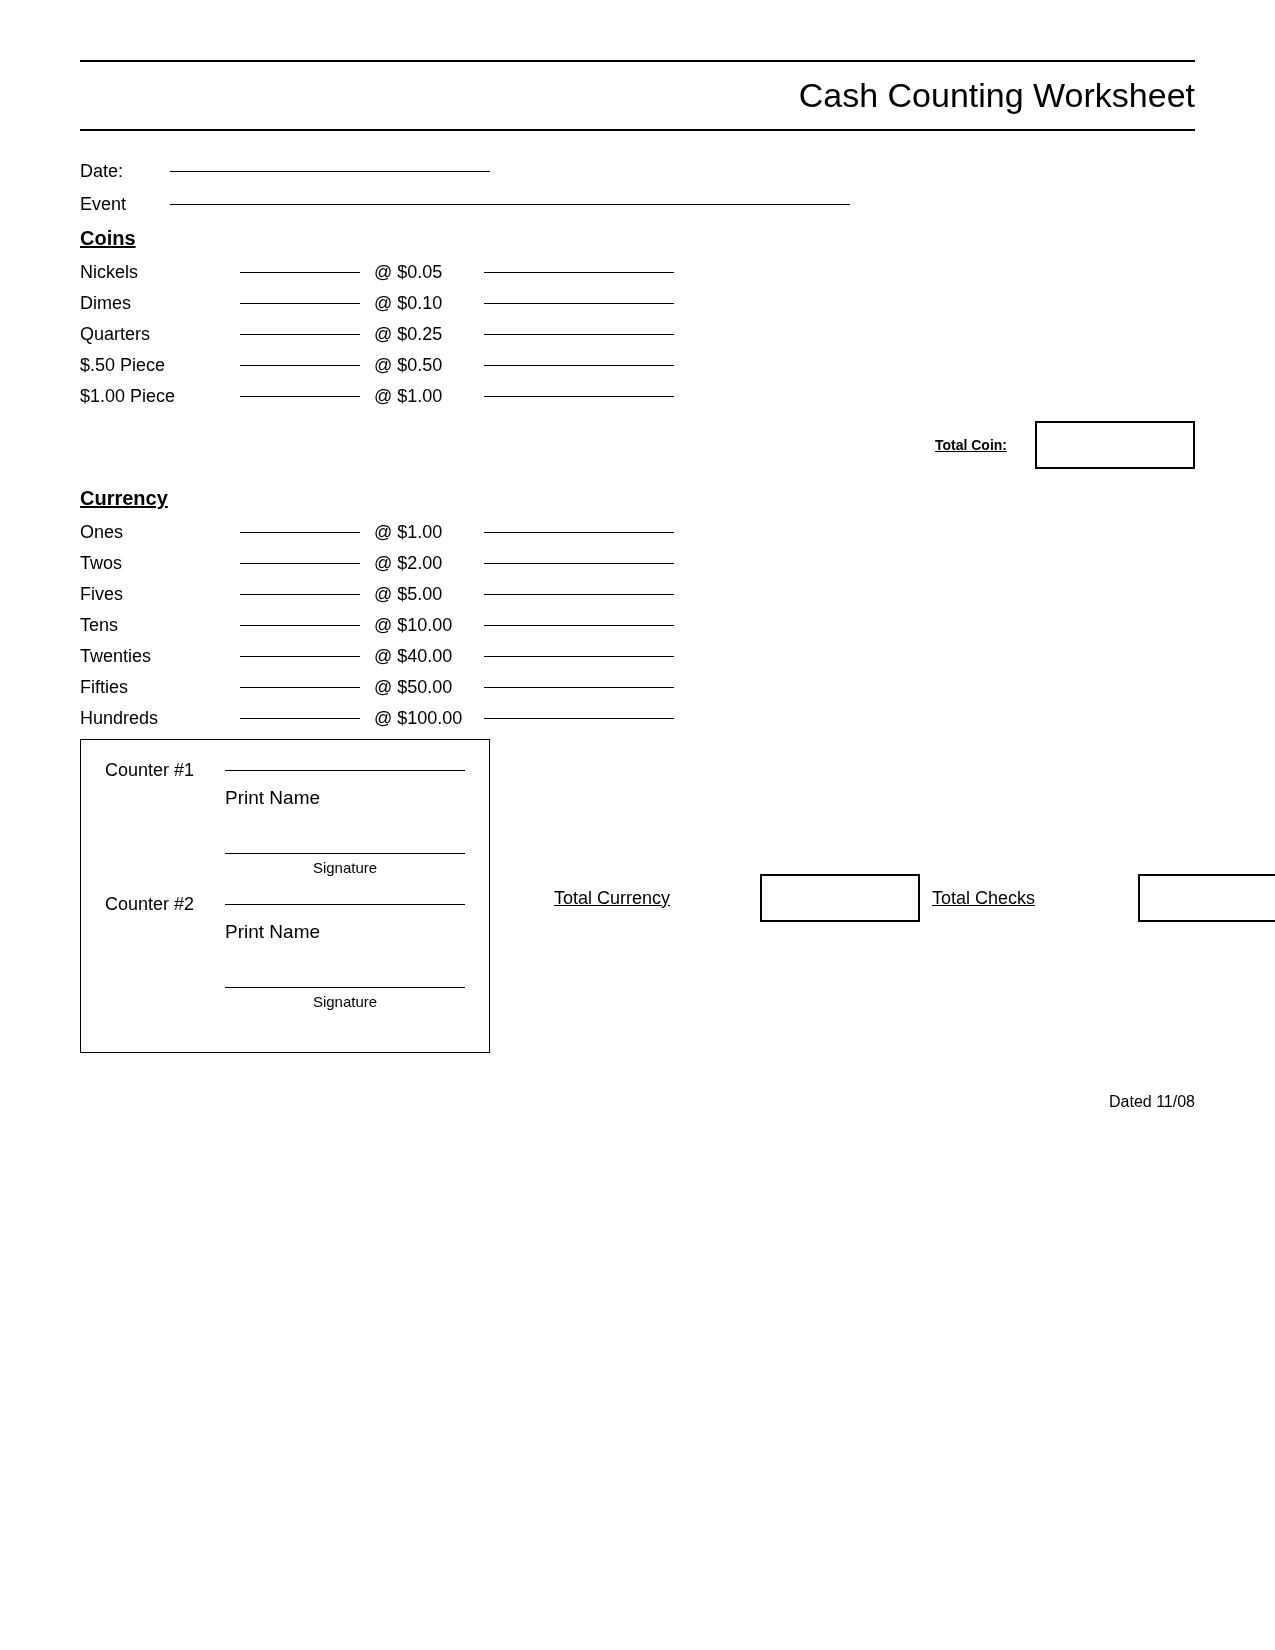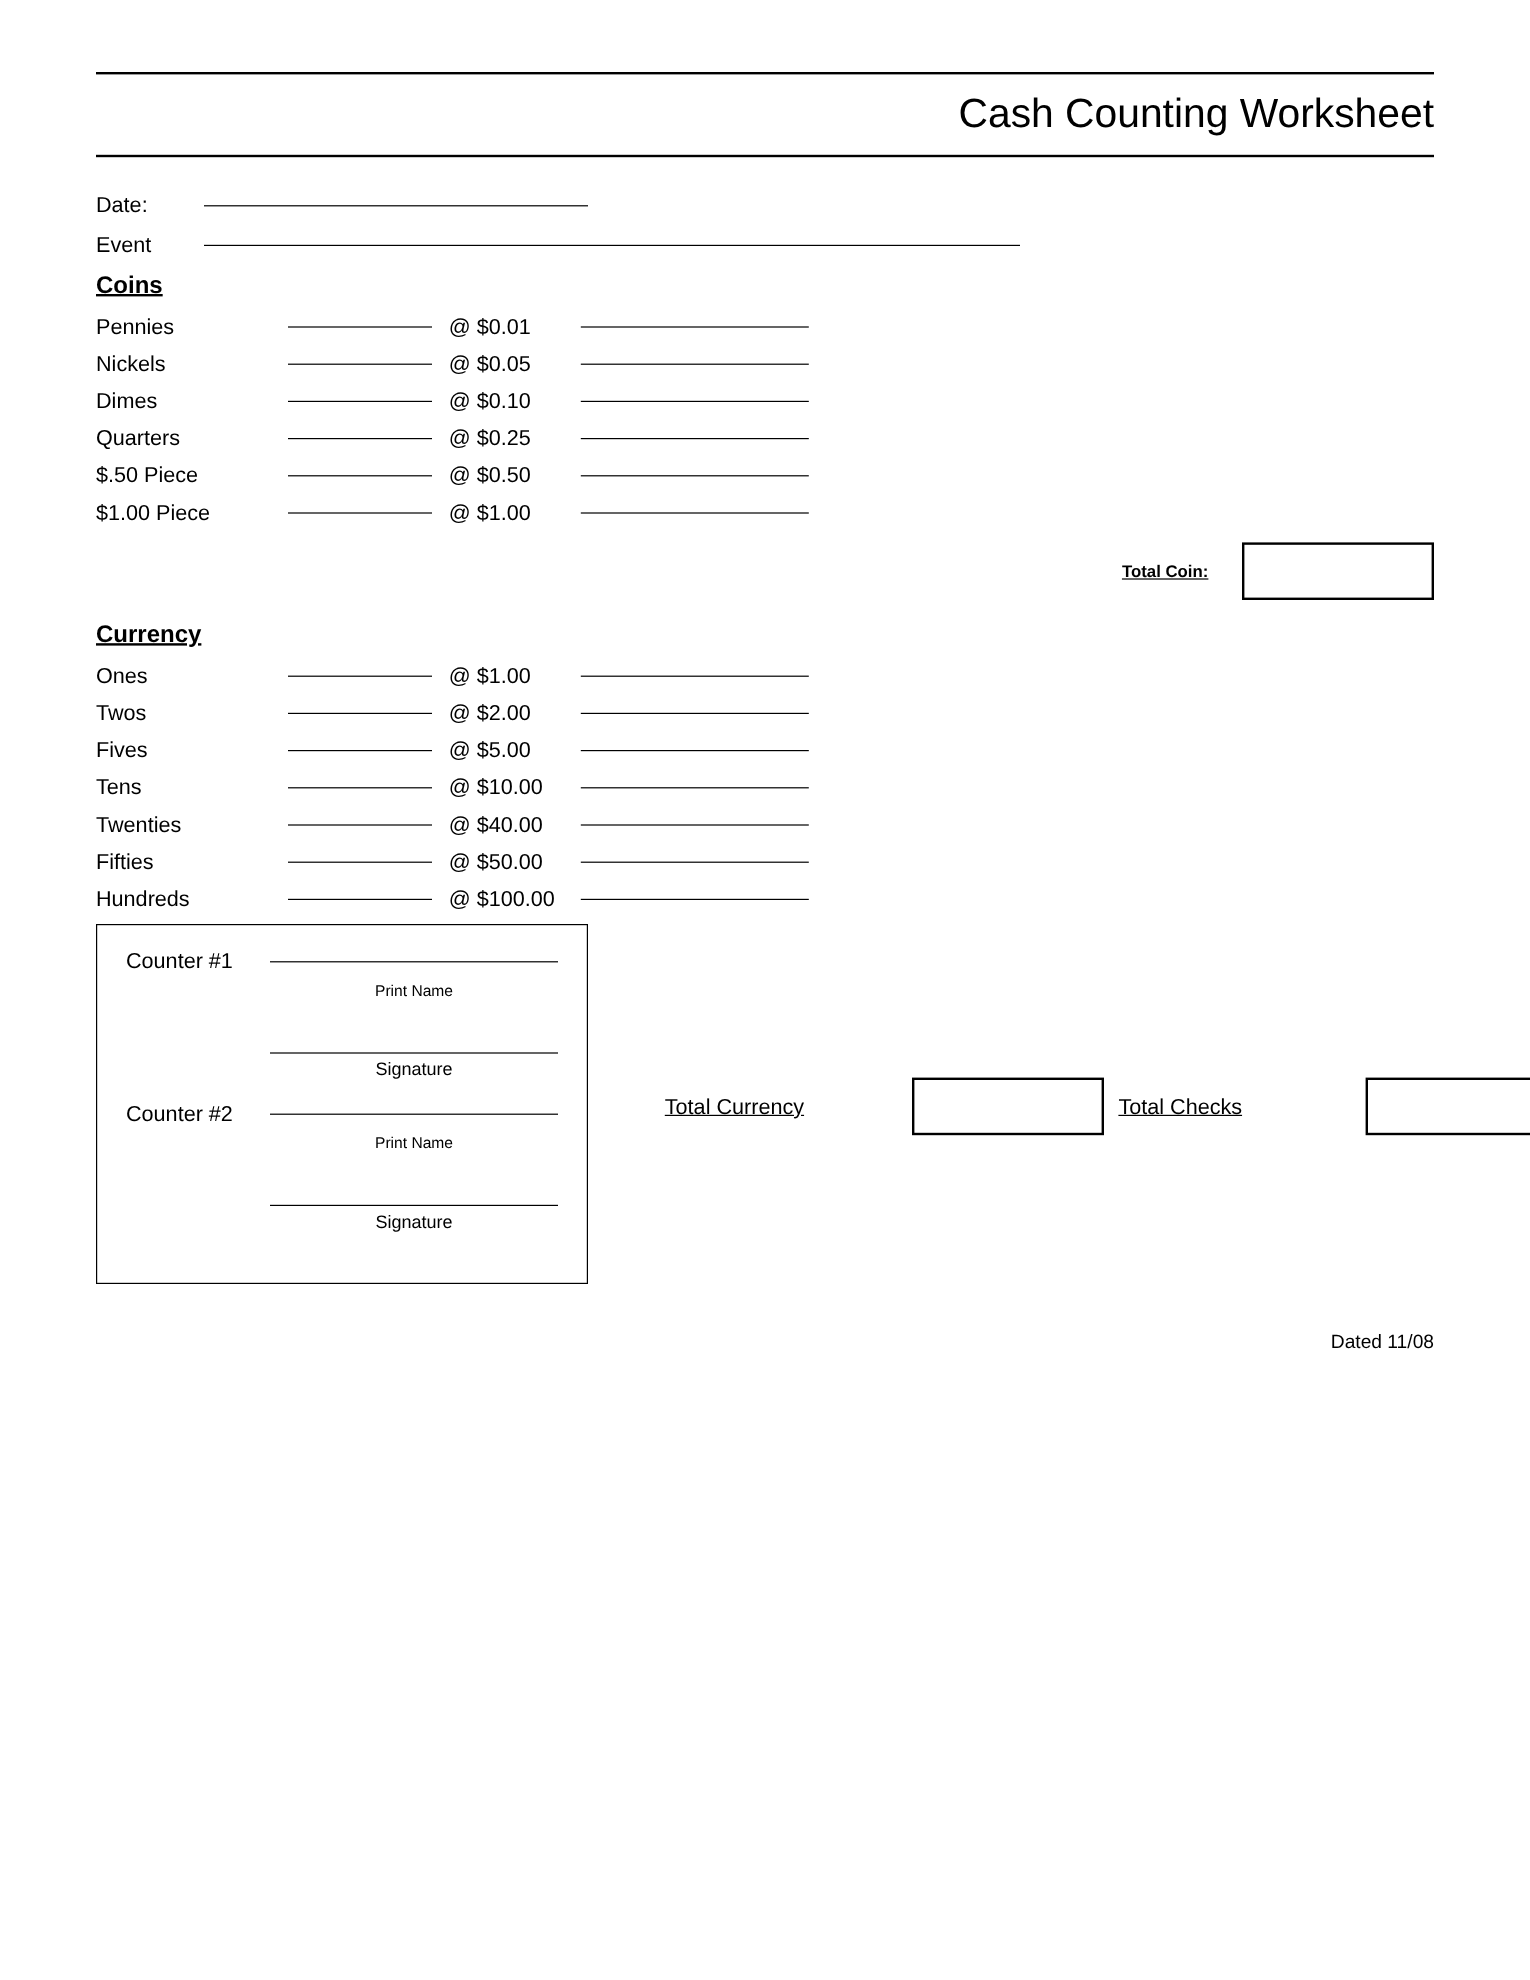--- a/index.html
+++ b/index.html
@@ -130,22 +130,21 @@
     .counter-label {
       font-size: 18px;
       min-width: 120px;
     }
     .counter-name-line {
       width: 240px;
       border-bottom: 1.5px solid #000;
       display: inline-block;
     }
     .print-name-label {
-      font-size: 13px;
-      text-align: center;
+      font-size: 19px;
       margin-bottom: 8px;
       margin-left: 120px;
     }
     .sig-line {
       width: 240px;
       border-bottom: 1.5px solid #000;
       display: inline-block;
       margin-left: 120px;
     }
     .sig-label {
@@ -203,26 +202,20 @@
   </div>
   <div class="form-row">
     <span class="form-label">Event</span>
     <span class="form-line event-line"></span>
   </div>
 </div>
 
 <div class="section-heading">Coins</div>
 
 <div id="coins-list">
-    <div class="coin-row">
-      <span class="item-label">Pennies</span>
-      <span class="count-line"></span>
-      <span class="rate-label">@ $0.01</span>
-      <span class="result-line"></span>
-    </div>
     <div class="coin-row">
       <span class="item-label">Nickels</span>
       <span class="count-line"></span>
       <span class="rate-label">@ $0.05</span>
       <span class="result-line"></span>
     </div>
     <div class="coin-row">
       <span class="item-label">Dimes</span>
       <span class="count-line"></span>
       <span class="rate-label">@ $0.10</span>

